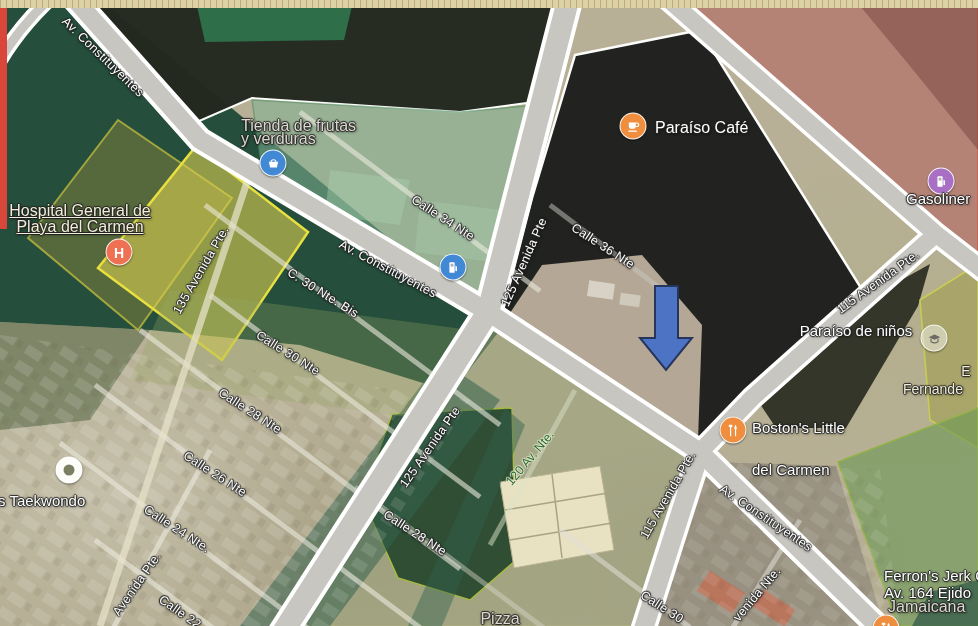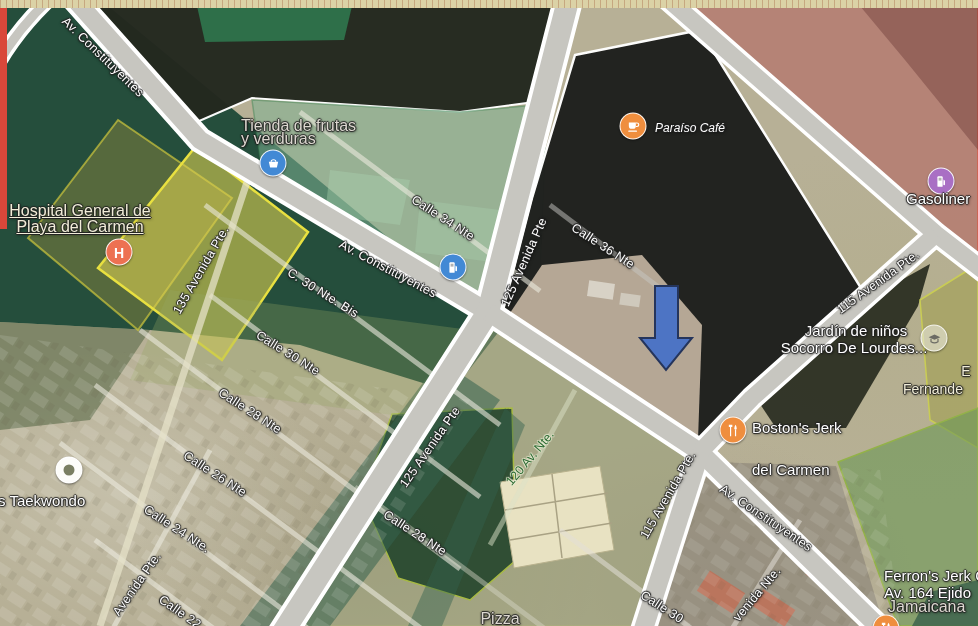--- a/index.html
+++ b/index.html
@@ -10,21 +10,21 @@
          radial-gradient(300px 200px at 72% 92%, rgba(150,140,120,.28), transparent 70%),
          radial-gradient(380px 260px at 92% 52%, rgba(172,170,120,.25), transparent 70%),
          #b7b096;}
   .lbl{position:absolute;white-space:nowrap;z-index:30;color:#fff;
        transform:translate(-50%,-50%) rotate(var(--r,0deg));
        text-shadow:1px 0 1px rgba(35,35,35,.95),-1px 0 1px rgba(35,35,35,.95),
                    0 1px 1px rgba(35,35,35,.95),0 -1px 1px rgba(35,35,35,.95),
                    1px 1px 3px rgba(0,0,0,.65);}
   .rd{font-size:12.5px;letter-spacing:.3px;}
   .poi{font-size:15px;}
-  .poi-lg{font-size:12px;font-style:italic;}
+  .poi-lg{font-size:16px;}
   .sub{font-size:16px;color:#dcd8d0;text-align:center;}
   .area{color:#f1edd8;font-size:16px;text-decoration:underline;}
   .area-sm{color:#f1edd8;font-size:14px;}
   .grn{color:#2e6b33;font-size:12.5px;
        text-shadow:1px 0 1px rgba(235,240,215,.9),-1px 0 1px rgba(235,240,215,.9),
                    0 1px 1px rgba(235,240,215,.9),0 -1px 1px rgba(235,240,215,.9);}
   .left{transform:translate(0,-50%) rotate(var(--r,0deg));}
   .mk{position:absolute;z-index:25;width:27px;height:27px;border-radius:50%;
       border:1.5px solid rgba(255,255,255,.92);box-sizing:border-box;
       box-shadow:0 1px 2px rgba(0,0,0,.45);display:flex;align-items:center;
@@ -150,24 +150,23 @@
 
 <div class="lbl sub left" style="left:241px;top:126px">Tienda de frutas</div>
 <div class="lbl sub left" style="left:241px;top:139px">y verduras</div>
 
 <div class="lbl poi-lg left" style="left:655px;top:128px">Paraíso Café</div>
 <div class="lbl poi left" style="left:906px;top:198px">Gasoliner</div>
 
 <div class="lbl area" style="left:80px;top:211px">Hospital General de</div>
 <div class="lbl area" style="left:80px;top:227px">Playa del Carmen</div>
 
-<div class="lbl poi" style="left:856px;top:330px">Jardín de niños</div>
-<div class="lbl poi" style="left:854px;top:347px">Socorro De Lourdes...</div>
-
-<div class="lbl poi left" style="left:752px;top:427px">Boston's Jerk</div>
+<div class="lbl poi" style="left:856px;top:330px">Paraíso de niños</div>
+
+<div class="lbl poi left" style="left:752px;top:427px">Boston's Little</div>
 <div class="lbl poi left" style="left:752px;top:469px">del Carmen</div>
 
 <div class="lbl sub" style="left:500px;top:619px">Pizza</div>
 
 <div class="lbl poi left" style="left:884px;top:575px">Ferron's Jerk Chi</div>
 <div class="lbl poi left" style="left:884px;top:592px">Av. 164 Ejido</div>
 <div class="lbl sub left" style="left:888px;top:607px">Jamaicana</div>
 
 <div class="lbl poi left" style="left:-2px;top:500px">s Taekwondo</div>
 

